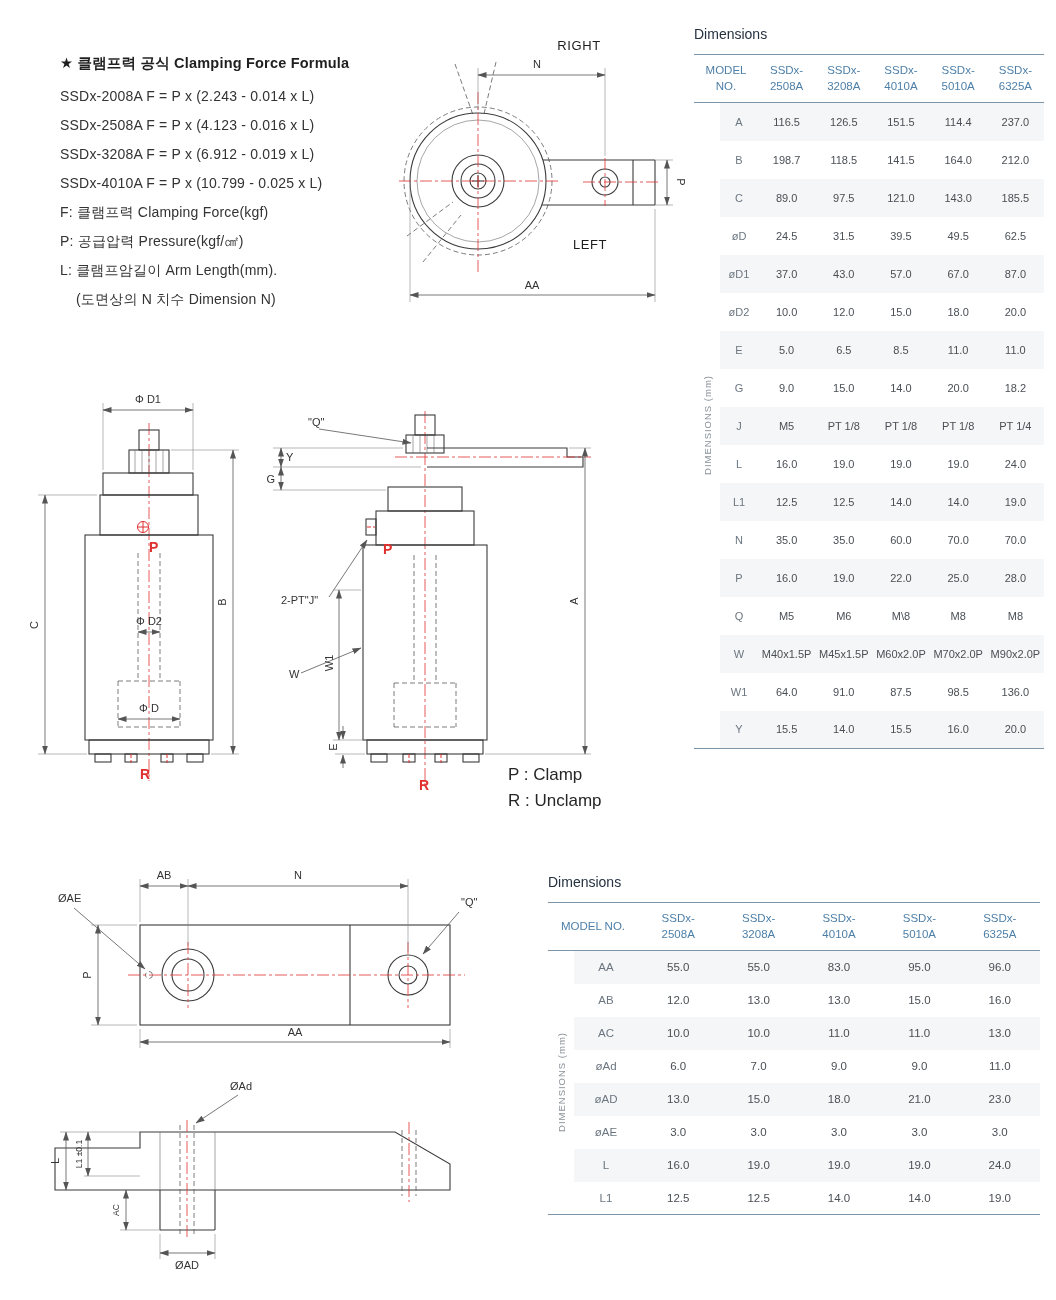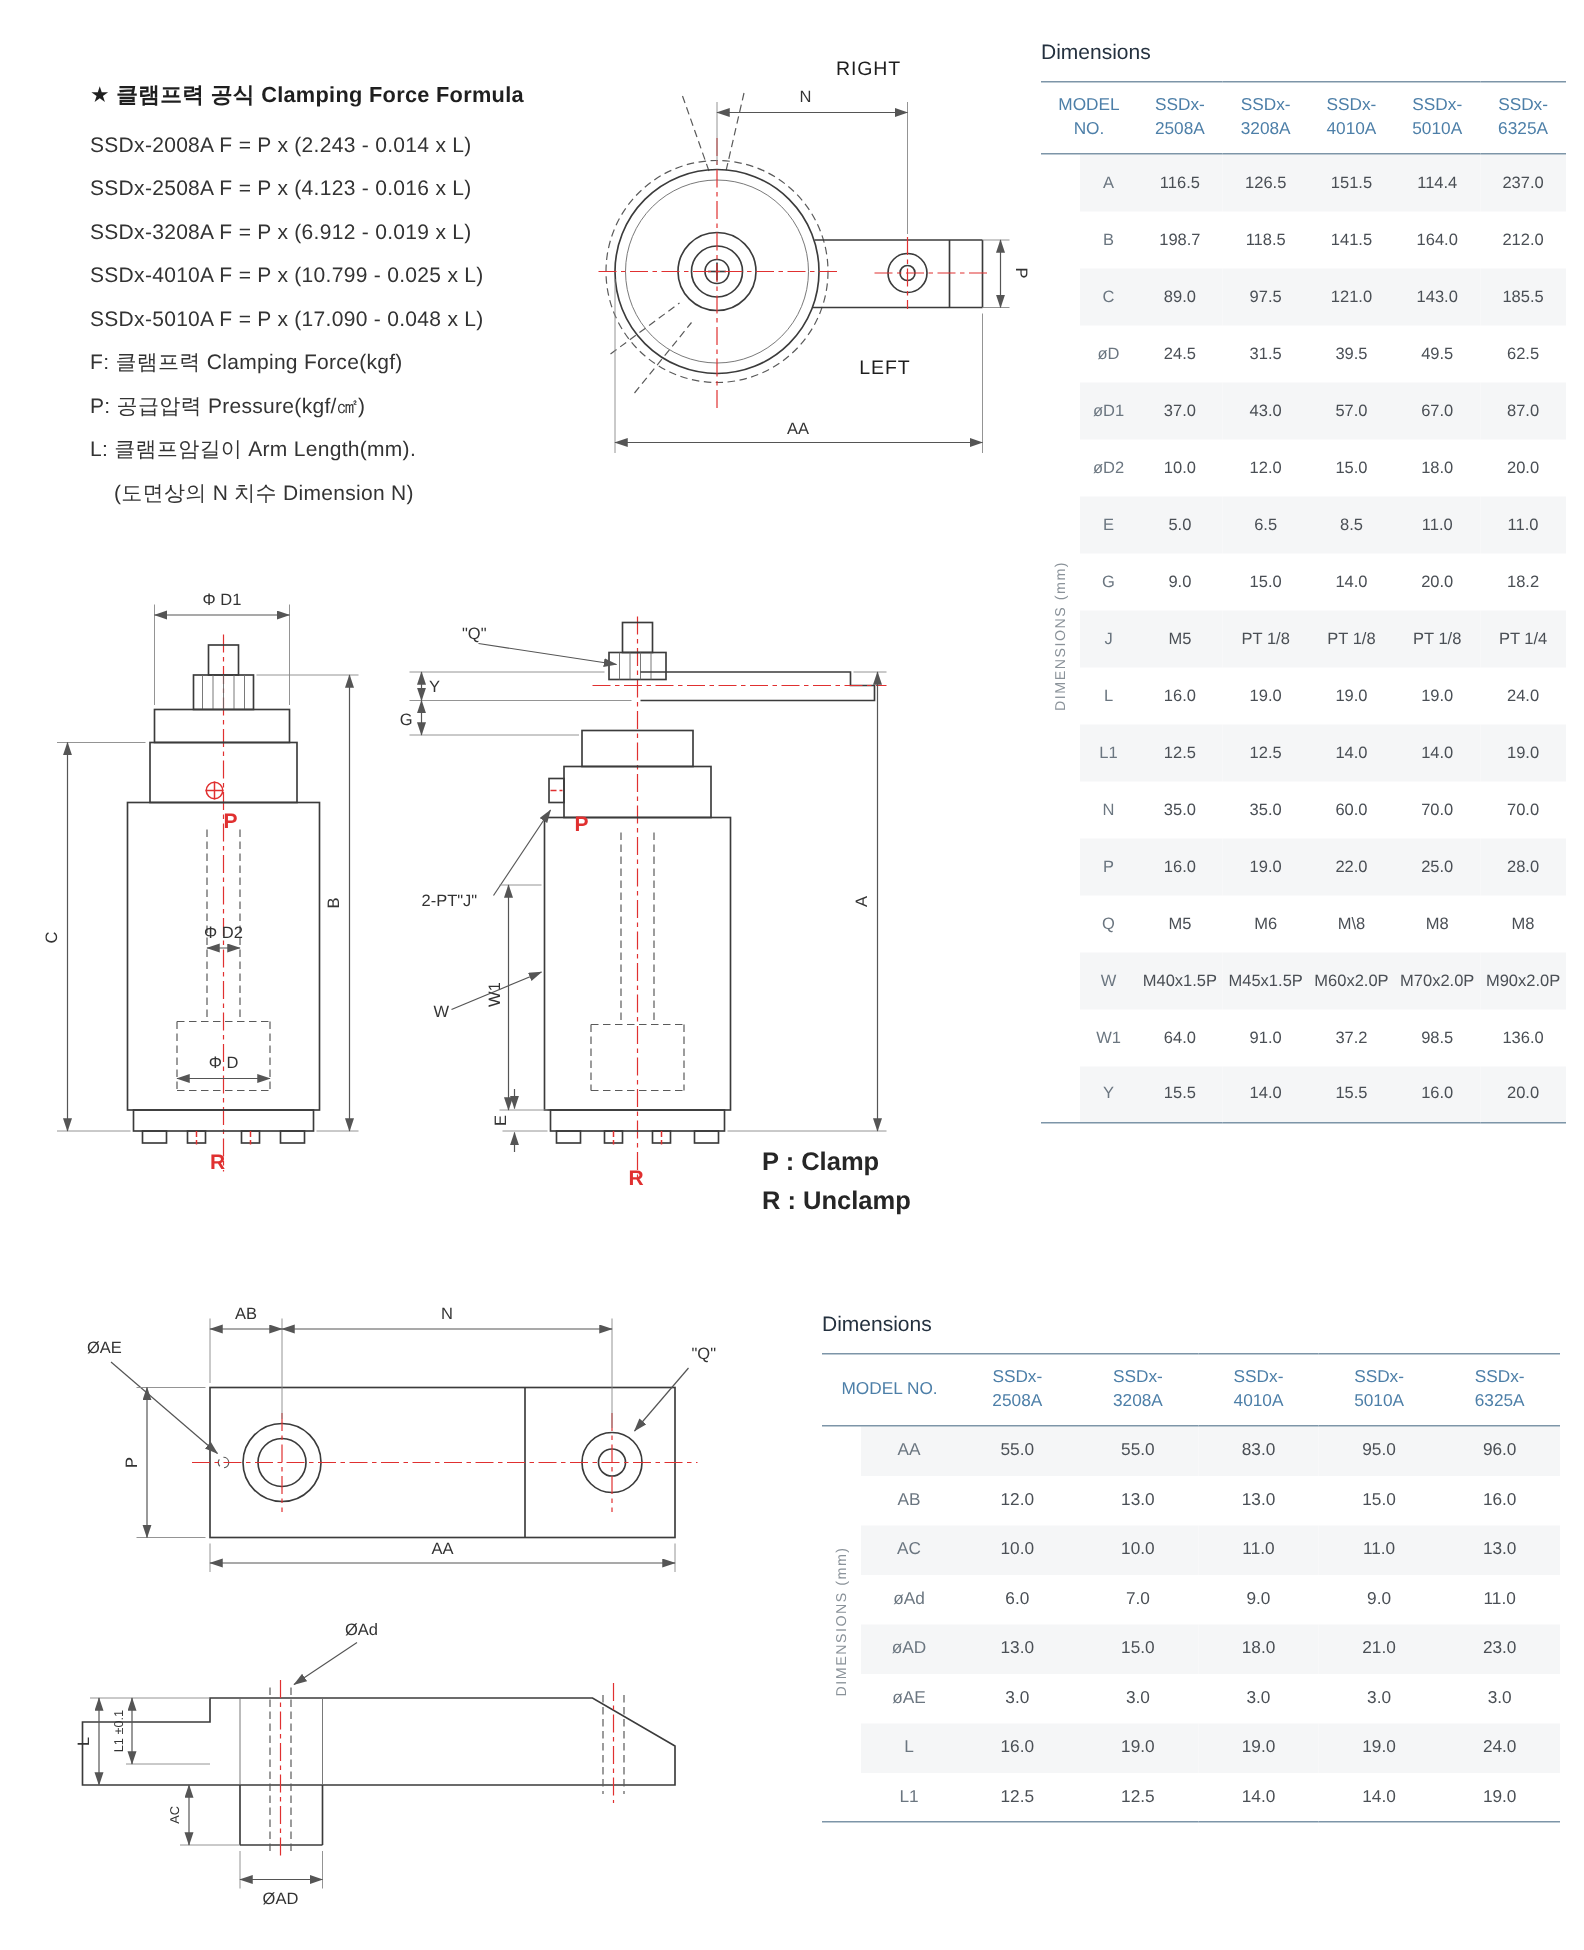--- a/index.html
+++ b/index.html
@@ -7,21 +7,21 @@
   body{width:1056px;height:1300px;position:relative;overflow:hidden;
        font-family:"Liberation Sans","DejaVu Sans",sans-serif;color:#2e2e2e}
 
   
   .formula-block{position:absolute;left:60px;top:54px;width:390px}
   .f-title{font-size:14.5px;font-weight:bold;color:#1f1f1f;margin-bottom:9px;letter-spacing:.2px}
   .f-line{font-size:14px;line-height:29px;letter-spacing:.2px;color:#333}
   .f-line.indent{padding-left:16px}
 
   
-  .clamp-legend{position:absolute;left:508px;top:762px;font-size:17px;font-weight:bold;
+  .clamp-legend{position:absolute;left:508px;top:762px;font-size:17px;font-weight:normal;
                 color:#262626;line-height:26px;z-index:5}
 
   
   .table-wrap{position:absolute}
   .t1-wrap{left:694px;top:26px;width:350px}
   .t2-wrap{left:548px;top:874px;width:492px}
   .tbl-title{font-size:14px;font-weight:normal;color:#24313f;margin-bottom:12px}
   .dim-table{border-collapse:collapse;table-layout:fixed;width:100%;
              border-bottom:1px solid #7d95a8}
   .dim-table thead th{border-top:1px solid #7d95a8;border-bottom:1px solid #7d95a8;
@@ -57,21 +57,20 @@
 <body>
 
 <div class="page">
 
   <div class="formula-block">
     <div class="f-title">★ 클램프력 공식 Clamping Force Formula</div>
     <div class="f-line">SSDx-2008A  F = P x (2.243 - 0.014 x L)</div>
     <div class="f-line">SSDx-2508A  F = P x (4.123 - 0.016 x L)</div>
     <div class="f-line">SSDx-3208A  F = P x (6.912 - 0.019 x L)</div>
     <div class="f-line">SSDx-4010A  F = P x (10.799 - 0.025 x L)</div>
-    <div class="f-line">SSDx-5010A  F = P x (17.090 - 0.048 x L)</div>
     <div class="f-line">F: 클램프력 Clamping Force(kgf)</div>
     <div class="f-line">P: 공급압력 Pressure(kgf/㎠)</div>
     <div class="f-line">L: 클램프암길이 Arm Length(mm).</div>
     <div class="f-line indent">(도면상의 N 치수  Dimension N)</div>
   </div>
 
   <svg class="drawing" style="left:393px;top:30px" width="292" height="292" viewBox="0 0 292 292">
     <defs>
       <marker id="a1" markerWidth="9" markerHeight="7" refX="8.5" refY="3" orient="auto-start-reverse" markerUnits="userSpaceOnUse">
         <path d="M0,0L9,3L0,6Z" fill="#555"></path>
@@ -276,21 +275,21 @@
             <td class="val-cell">M40x1.5P</td>
             <td class="val-cell">M45x1.5P</td>
             <td class="val-cell">M60x2.0P</td>
             <td class="val-cell">M70x2.0P</td>
             <td class="val-cell">M90x2.0P</td>
           </tr>
           <tr>
             <td class="dim-cell">W1</td>
             <td class="val-cell">64.0</td>
             <td class="val-cell">91.0</td>
-            <td class="val-cell">37.2</td>
+            <td class="val-cell">87.5</td>
             <td class="val-cell">98.5</td>
             <td class="val-cell">136.0</td>
           </tr>
           <tr class="alt">
             <td class="dim-cell">Y</td>
             <td class="val-cell">15.5</td>
             <td class="val-cell">14.0</td>
             <td class="val-cell">15.5</td>
             <td class="val-cell">16.0</td>
             <td class="val-cell">20.0</td>

